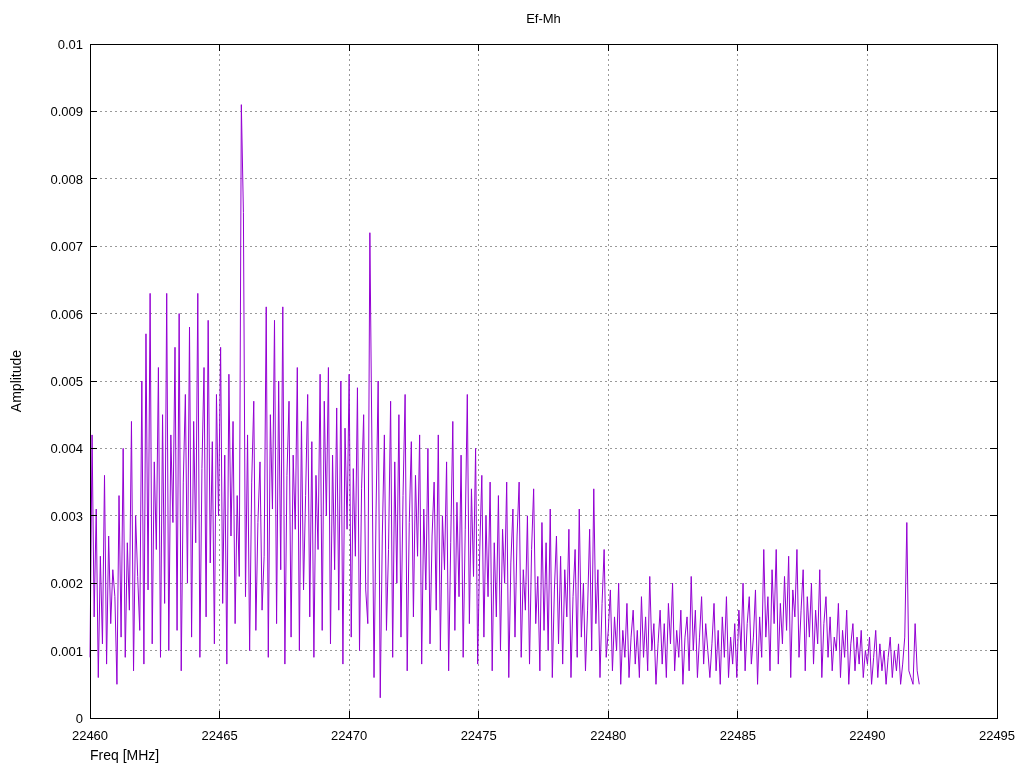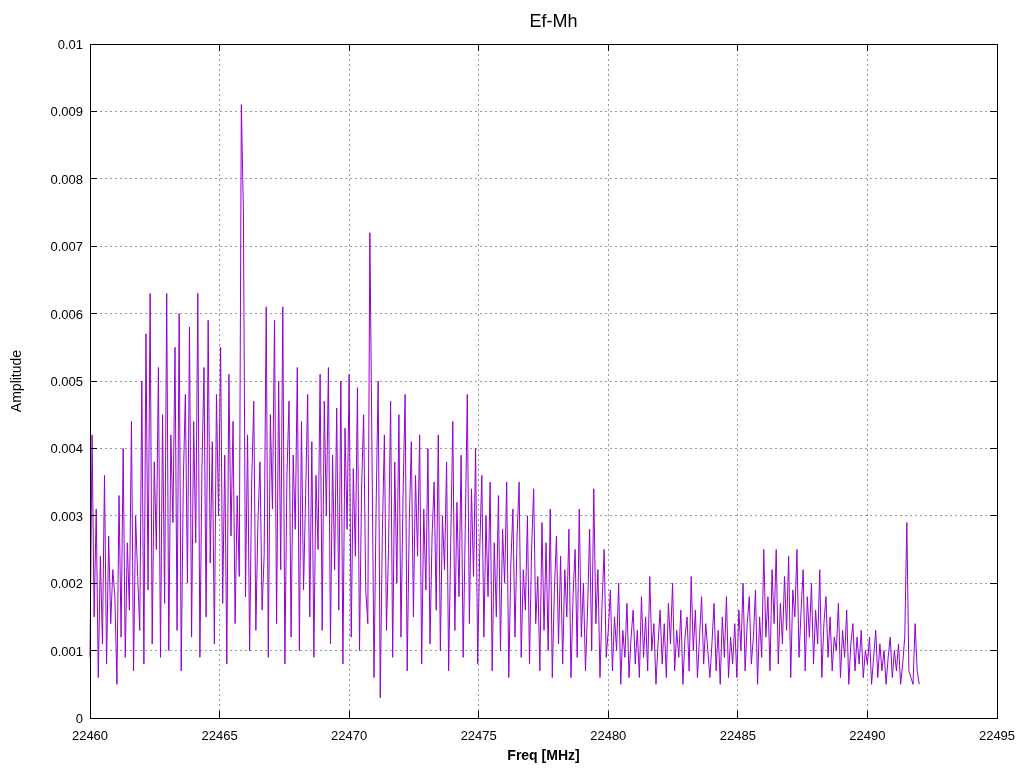--- a/index.html
+++ b/index.html
@@ -1,21 +1,21 @@
 <!DOCTYPE html>
 <html><head>
 <meta charset="utf-8">
 <style>
   html,body{margin:0;padding:0;background:#fff;}
   #screen{position:relative;width:1024px;height:768px;background:#ffffff;overflow:hidden;
           font-family:"Liberation Sans",sans-serif;color:#000;}
-  .chart-title{position:absolute;left:100px;top:11px;width:907px;text-align:center;
-               font-size:18px;color:#000;}
-  .x-axis-title{position:absolute;left:90px;top:747px;width:907px;text-align:center;
-                font-size:14px;color:#000;font-weight:bold;}
+  .chart-title{position:absolute;left:90px;top:11px;width:907px;text-align:center;
+               font-size:13px;color:#000;}
+  .x-axis-title{position:absolute;left:90px;top:747px;width:907px;
+                font-size:14px;color:#000;}
   .y-axis-title{position:absolute;left:16px;top:381px;transform:translate(-50%,-50%) rotate(-90deg);
                 white-space:nowrap;font-size:14px;color:#000;}
   svg{position:absolute;left:0;top:0;}
   .grid{stroke:#9a9a9a;stroke-width:1;stroke-dasharray:2 3;shape-rendering:crispEdges;}
   .border{fill:none;stroke:#000;stroke-width:1;shape-rendering:crispEdges;}
   .tick{stroke:#000;stroke-width:1;shape-rendering:crispEdges;}
   .trace{fill:none;stroke-width:1;}
   .xlab{font:13px "Liberation Sans",sans-serif;fill:#000;text-anchor:middle;}
   .ylab{font:13px "Liberation Sans",sans-serif;fill:#000;text-anchor:end;}
 </style>

